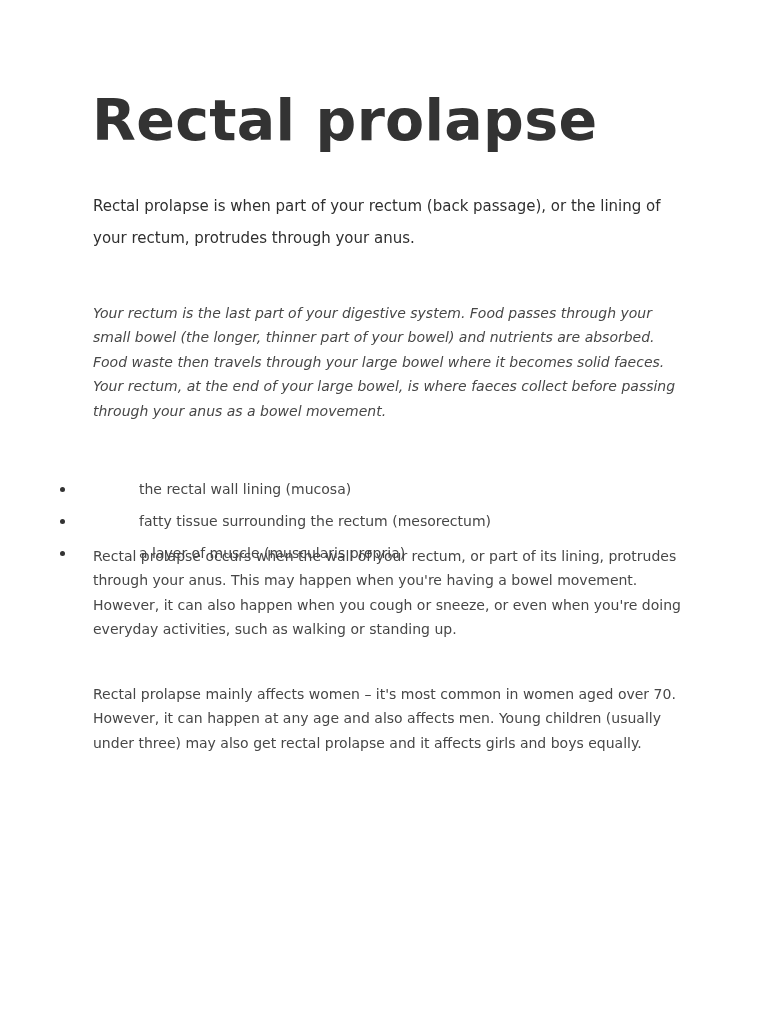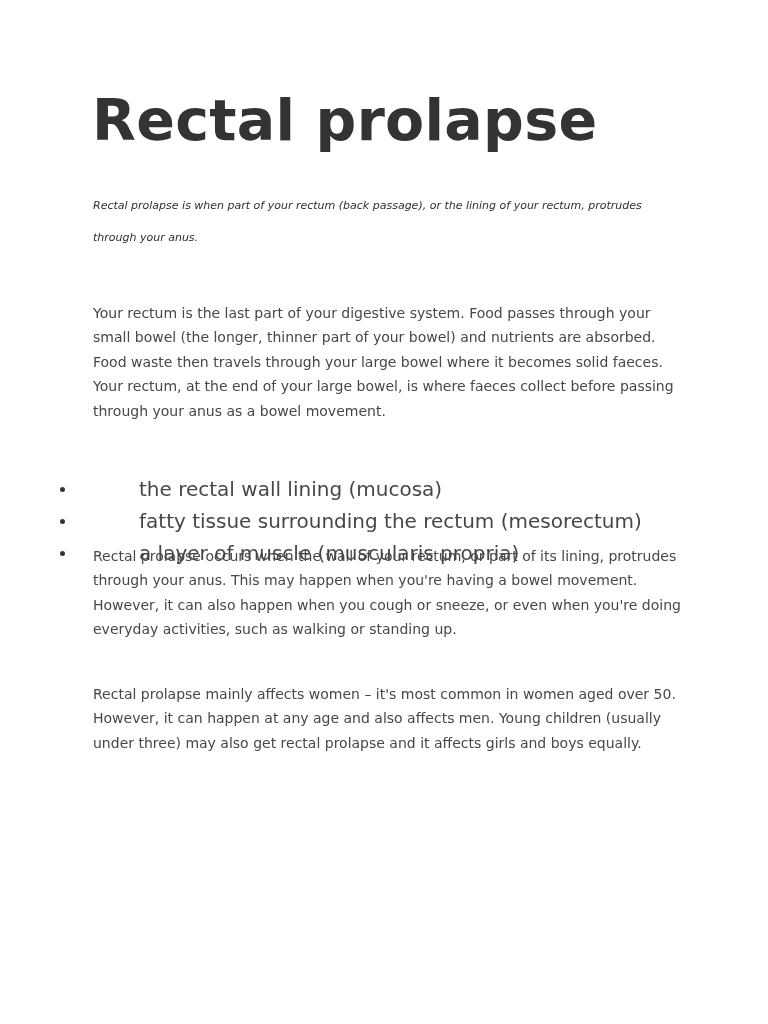--- a/index.html
+++ b/index.html
@@ -34,51 +34,50 @@
       color: #333333;
       letter-spacing: 0.3px;
       white-space: nowrap;
     }
     .lead {
       position: absolute;
       left: 93px;
       top: 190px;
       width: 580px;
       margin: 0;
-      font-size: 11px;
+      font-size: 15px;
       line-height: 32px;
       color: #2f2f2f;
-      font-style: italic;
     }
     .body-text {
       position: absolute;
       left: 93px;
       width: 590px;
       margin: 0;
       font-size: 14px;
       line-height: 24.4px;
       color: #474747;
     }
-    #p1 { top: 301px; }
+    #p1 { top: 301px; font-style: italic; }
     #p2 { top: 436px; }
     #p3 { top: 544px; }
     #p4 { top: 682px; }
     .bullets {
       position: absolute;
       left: 0;
       top: 476px;
       width: 700px;
       margin: 0;
       padding: 0;
       list-style: none;
     }
     .bullet-item {
       position: relative;
       height: 32px;
-      font-size: 20px;
+      font-size: 14px;
       line-height: 26px;
       color: #474747;
     }
     .bullet-dot {
       position: absolute;
       left: 60px;
       top: 11px;
       width: 5px;
       height: 5px;
       border-radius: 50%;
@@ -112,14 +111,14 @@
       <span class="bullet-text">fatty tissue surrounding the rectum (mesorectum)</span>
     </li>
     <li class="bullet-item">
       <span class="bullet-dot"></span>
       <span class="bullet-text">a layer of muscle (muscularis propria)</span>
     </li>
   </ul>
 
   <p class="body-text" id="p3">Rectal prolapse occurs when the wall of your rectum, or part of its lining, protrudes through your anus. This may happen when you're having a bowel movement. However, it can also happen when you cough or sneeze, or even when you're doing everyday activities, such as walking or standing up.</p>
 
-  <p class="body-text" id="p4">Rectal prolapse mainly affects women – it's most common in women aged over 50. However, it can happen at any age and also affects men. Young children (usually under three) may also get rectal prolapse and it affects girls and boys equally.</p>
+  <p class="body-text" id="p4">Rectal prolapse mainly affects women – it's most common in women aged over 70. However, it can happen at any age and also affects men. Young children (usually under three) may also get rectal prolapse and it affects girls and boys equally.</p>
 </div>
 
 </body></html>

